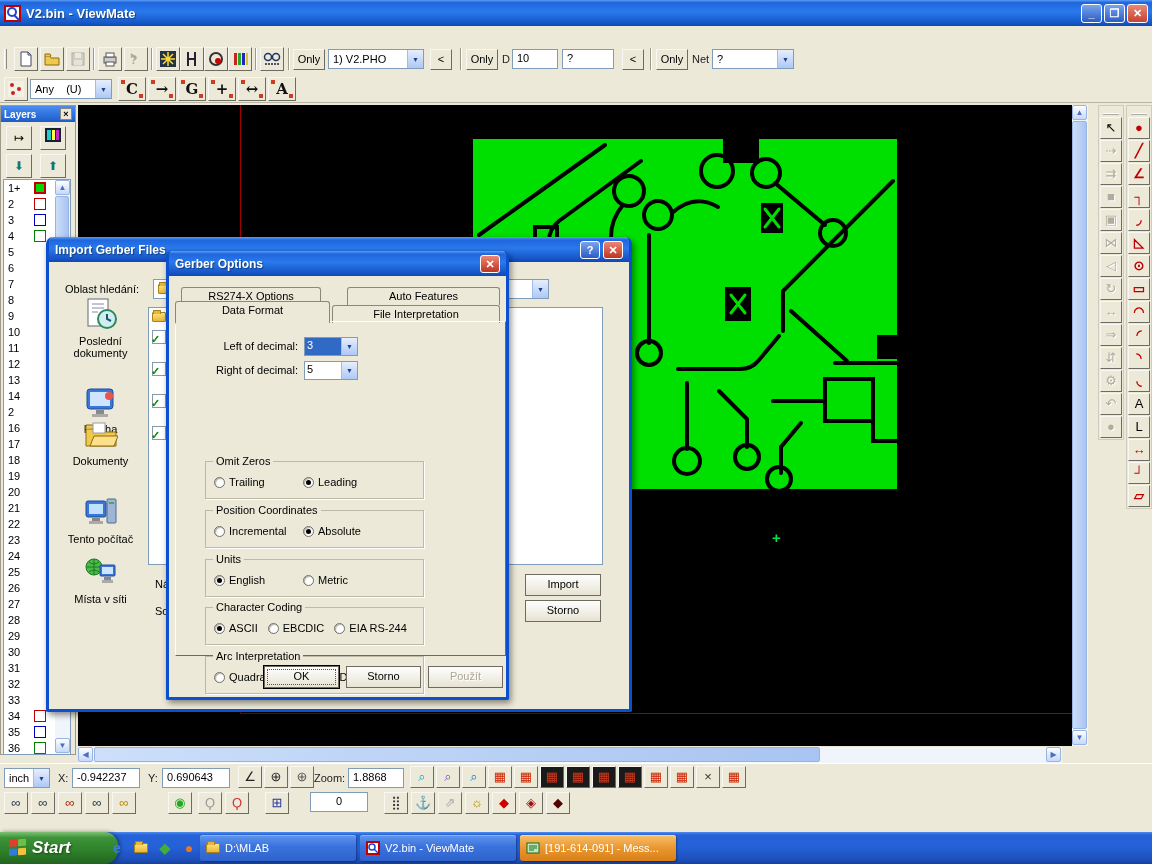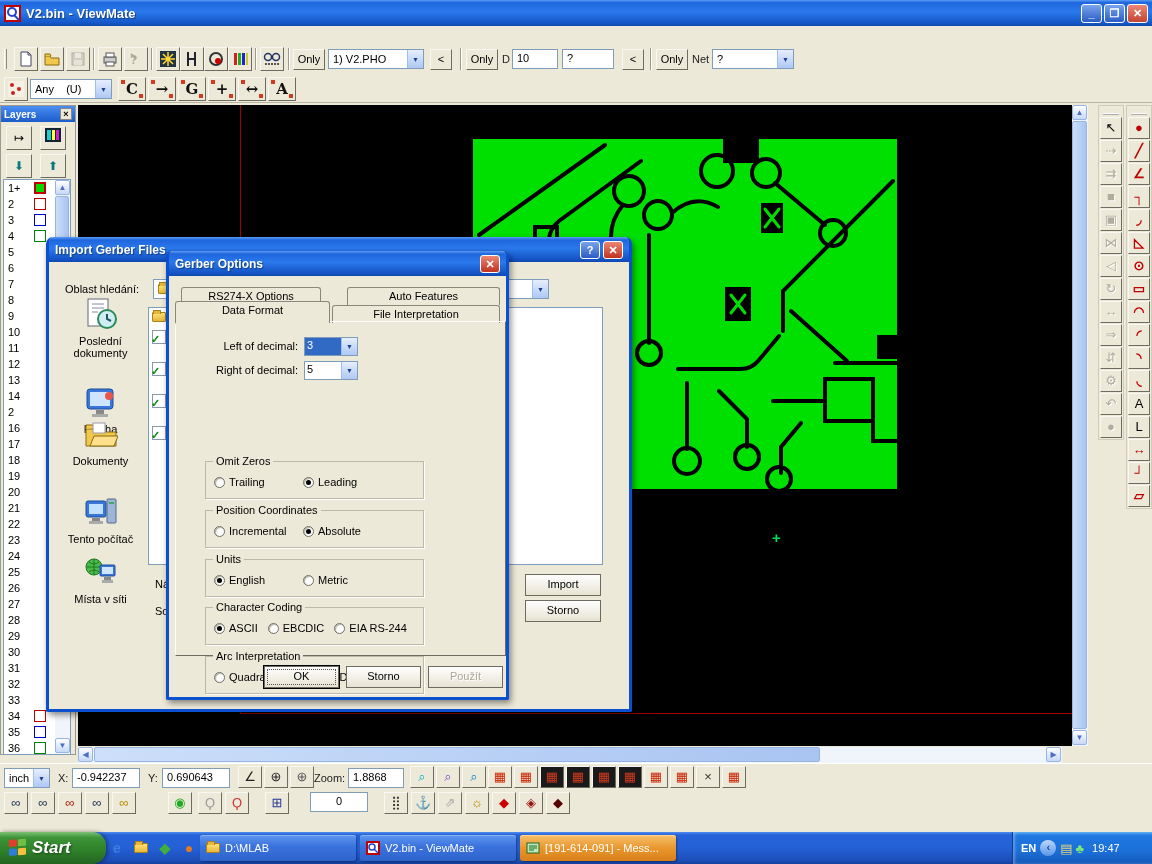--- a/index.html
+++ b/index.html
@@ -107,21 +107,21 @@
   .gcombo .arrow { width:16px; background:linear-gradient(180deg,#e6eefc,#aec8f4); border-left:1px solid #9ebdf2; color:#1c3f94; font-size:7px; text-align:center; line-height:17px; }
   .groupbox { position:absolute; left:29px; width:219px; height:38px; border:1px solid #bdb9a9; box-shadow:1px 1px 0 #fff; }
   .groupbox .gb-label { position:absolute; top:-7px; left:7px; background:#ece9d8; padding:0 3px; }
   .groupbox .opts { position:absolute; left:8px; top:14px; right:4px; display:flex; }
   .opt { display:flex; align-items:center; }
   .radio { width:11px; height:11px; border-radius:50%; background:#fff; border:1px solid #6f6d66; box-shadow:inset 1px 1px 1px #b5b2a5; margin-right:4px; position:relative; }
   .radio.sel::after { content:""; position:absolute; left:2px; top:2px; width:5px; height:5px; border-radius:50%; background:#000; }
 
   
   #taskbar { position:absolute; left:0; top:832px; width:1152px; height:32px; background:linear-gradient(180deg,#4f8df0 0%,#2763d8 9%,#2460d6 50%,#1c4eb8 88%,#15409e 100%); z-index:50; }
-  #startbtn { position:absolute; left:0; top:0; width:106px; height:32px; border-radius:0 14px 14px 0; background:linear-gradient(180deg,#7ec074 0%,#3c9338 18%,#2e8029 60%,#236320 100%); display:flex; align-items:center; color:#fff; font:bold italic 17px "Liberation Sans",sans-serif; text-shadow:1px 1px 2px #1a4517; padding-left:8px; box-shadow:2px 0 4px rgba(0,0,0,.4); }
+  #startbtn { position:absolute; left:0; top:0; width:118px; height:32px; border-radius:0 14px 14px 0; background:linear-gradient(180deg,#7ec074 0%,#3c9338 18%,#2e8029 60%,#236320 100%); display:flex; align-items:center; color:#fff; font:bold italic 17px "Liberation Sans",sans-serif; text-shadow:1px 1px 2px #1a4517; padding-left:8px; box-shadow:2px 0 4px rgba(0,0,0,.4); }
   .ql { position:absolute; top:5px; width:22px; height:22px; text-align:center; line-height:22px; font-weight:bold; font-size:14px; }
   .taskbtn { position:absolute; top:3px; height:26px; border-radius:3px; background:linear-gradient(180deg,#5f96ef,#3a72dd 45%,#2f63cc); box-shadow:inset 0 1px 0 #86b1f4, 1px 1px 2px rgba(0,0,0,.35); color:#fff; display:flex; align-items:center; padding:0 6px; font-size:11px; }
   .taskbtn.orange { background:linear-gradient(180deg,#f8c06a,#e9972f 50%,#d97f18); box-shadow:inset 0 1px 0 #ffd894, 1px 1px 2px rgba(0,0,0,.35); }
   .taskbtn .blabel { margin-left:5px; white-space:nowrap; overflow:hidden; }
   #tray { position:absolute; right:0; top:0; width:140px; height:32px; background:linear-gradient(180deg,#4fa3f0 0%,#1f77e0 12%,#1b6fd8 60%,#1558b8 100%); border-left:1px solid #0c3f93; box-shadow:inset 2px 0 3px rgba(255,255,255,.3); display:flex; align-items:center; color:#fff; }
   #collapse { width:16px; height:16px; border-radius:50%; background:linear-gradient(180deg,#bcd8fb,#5a96e8); color:#1c4fae; font-weight:bold; text-align:center; line-height:15px; font-size:11px; margin:0 4px; }
 </style>
 </head>
 <body>
 
@@ -770,22 +770,15 @@
           <span class="blabel">V2.bin - ViewMate</span>
         </div>
         <div class="taskbtn orange" style="left: 520px; width: 156px;">
           <svg width="14" height="12">
             <rect x="1" y="1" width="12" height="10" fill="#bfe8bf" stroke="#1a6a1a"></rect>
             <path d="M3,4 h8 M3,6 h8 M3,8 h5" stroke="#1a6a1a"></path>
           </svg>
           <span class="blabel">[191-614-091] - Mess...</span>
         </div>
       </div>
-    <div id="tray">
-      <span style="margin-left:8px;font-weight:bold">EN</span>
-      <div id="collapse">‹</div>
-      <span style="color:#e8d87a;font-size:13px">▤</span>
-      <span style="color:#7ae87a;font-size:13px;margin-left:3px">♣</span>
-      <span style="margin-left:8px">19:47</span>
-    </div>
   </div>
 
 </div>
 
 </body></html>

